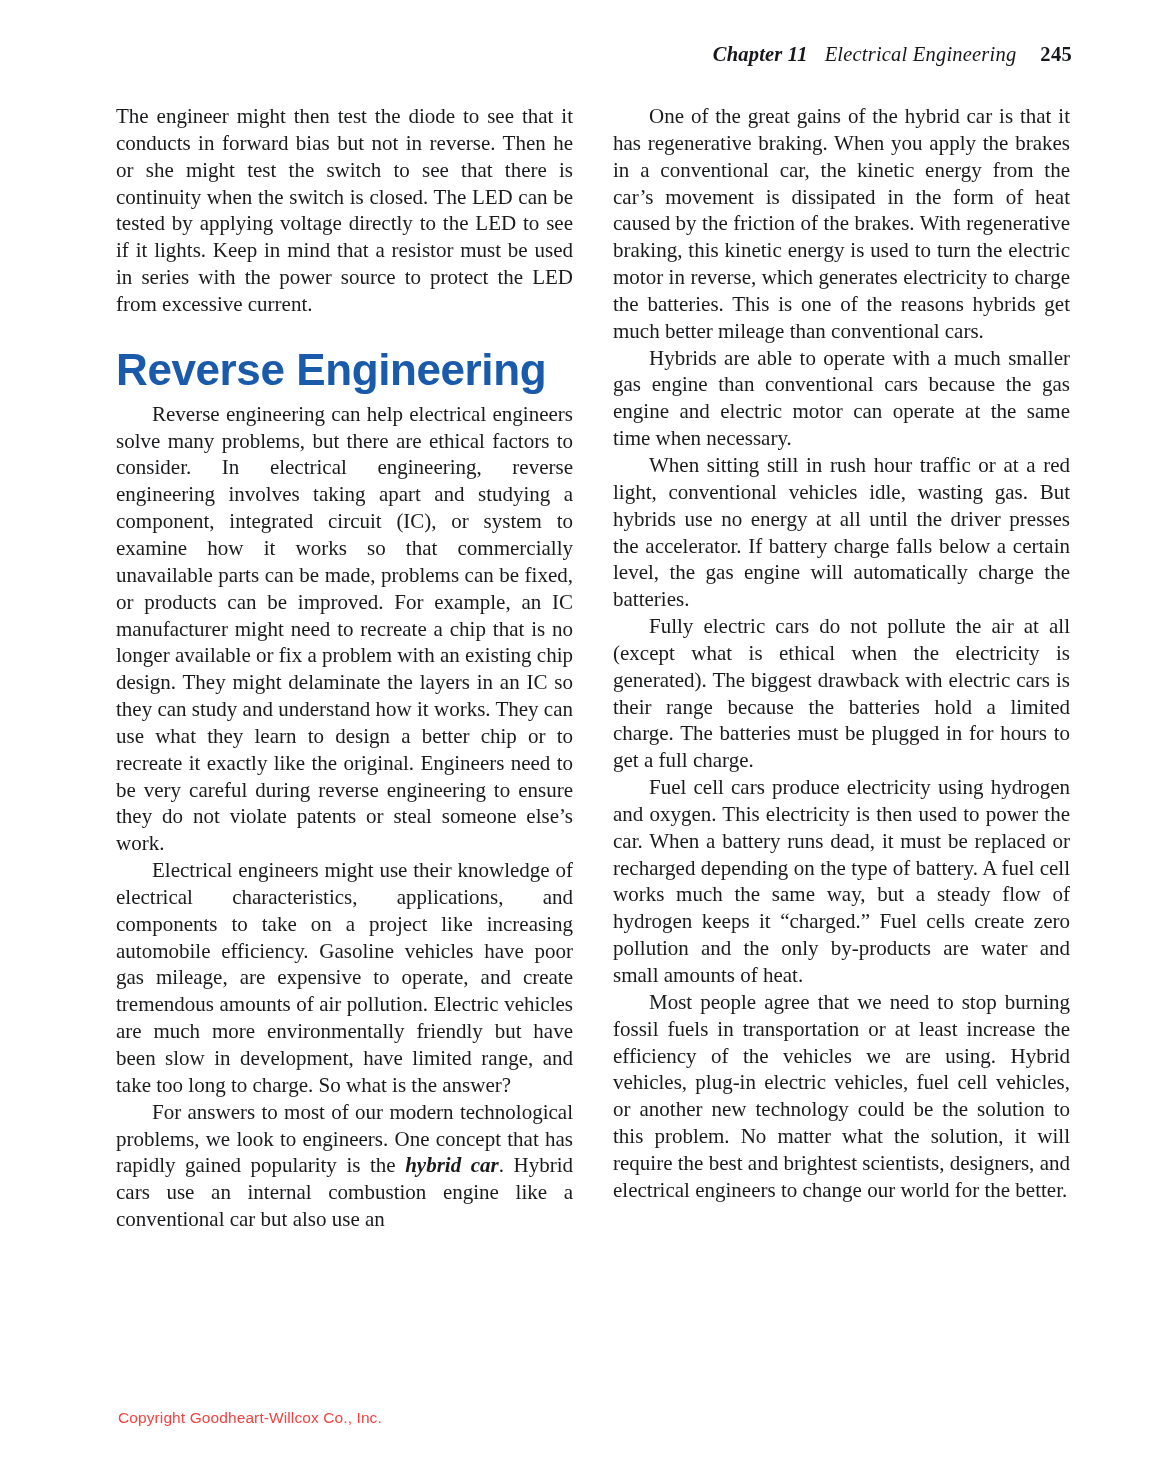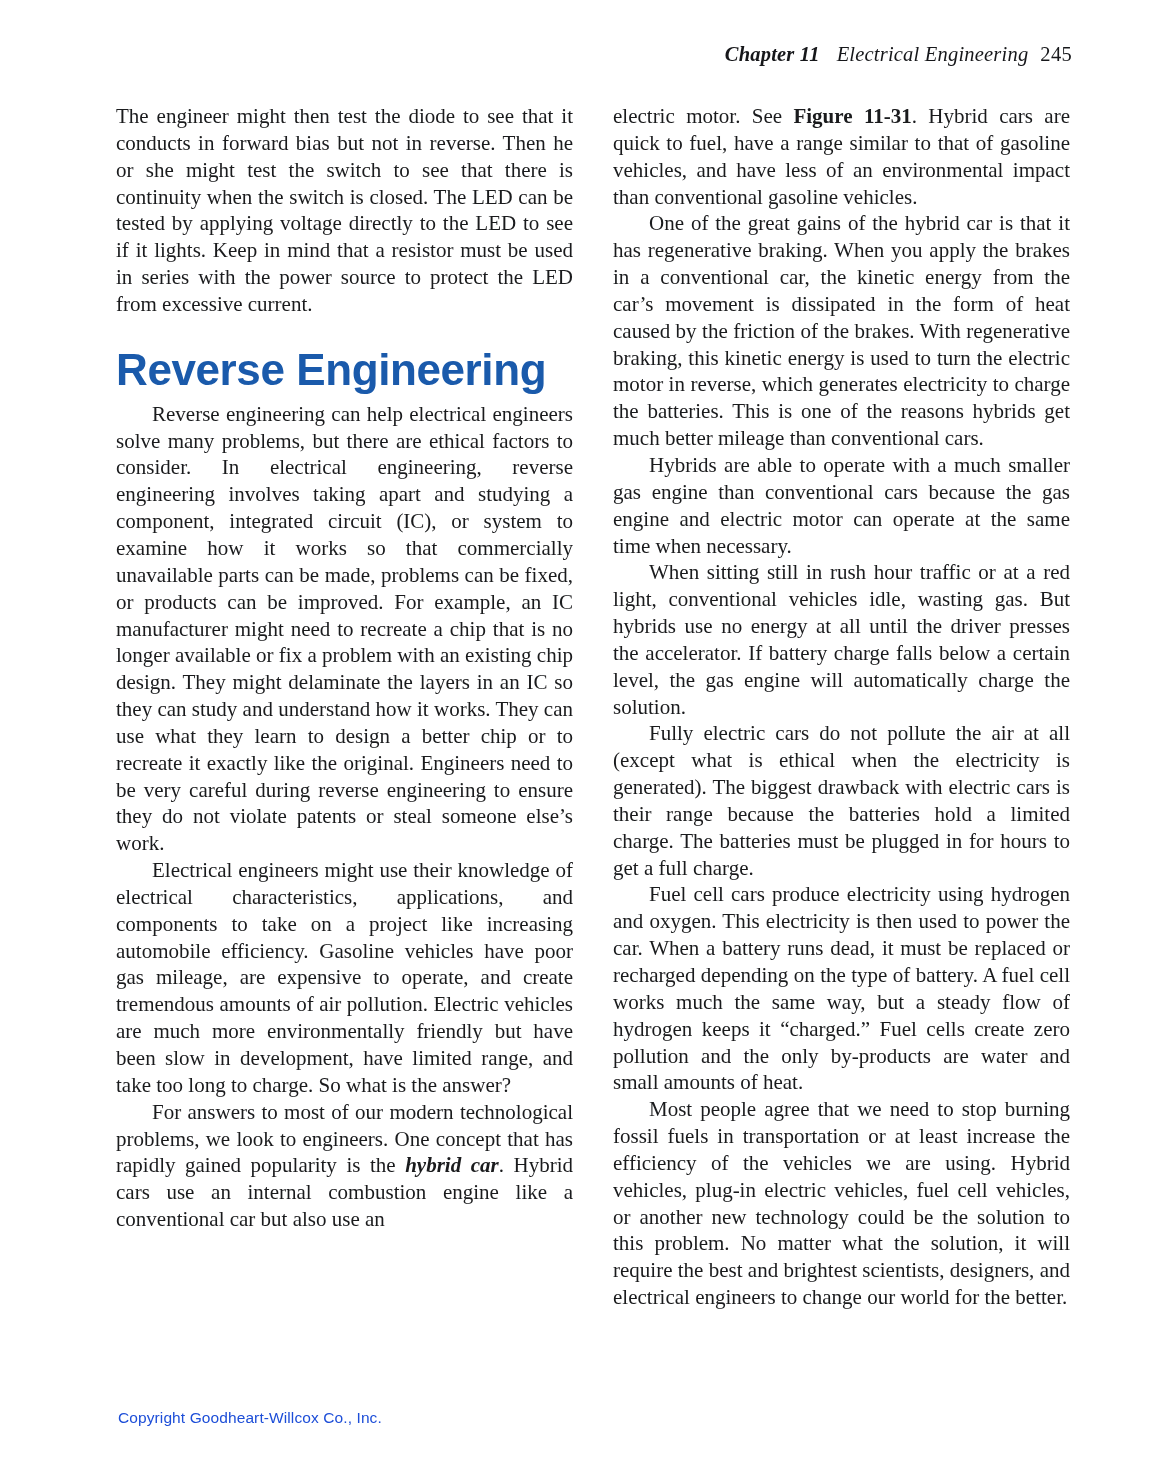--- a/index.html
+++ b/index.html
@@ -35,23 +35,23 @@
     font-style: italic;
     font-weight: bold;
     letter-spacing: 0.2px;
   }
   .rh-title {
     font-style: italic;
     letter-spacing: 0.2px;
     margin-left: 17px;
   }
   .rh-folio {
-    font-weight: normal;
+    font-weight: bold;
     font-style: normal;
-    margin-left: 12px;
+    margin-left: 24px;
     letter-spacing: 0.3px;
   }
 
   
   .columns {
     position: absolute;
     top: 103px;
     left: 116px;
     width: 925px;
     height: 1245px;
@@ -95,21 +95,21 @@
   .head-wrap-1 { padding-top: 29px; padding-bottom: 8px; }
   .head-wrap-2 { padding-top: 28px; padding-bottom: 9px; }
 
   
   .footer {
     position: absolute;
     left: 118px;
     bottom: 52px;
     font-family: "Liberation Sans", "DejaVu Sans", sans-serif;
     font-size: 15.5px;
-    color: #1d4ed8;
+    color: #ef4444;
     letter-spacing: 0.1px;
   }
 </style>
 </head>
 <body>
 
 <div class="page">
 
   <div class="running-head">
     <span class="rh-chapter">Chapter 11</span><span class="rh-title">Electrical Engineering</span><span class="rh-folio">245</span>
@@ -129,27 +129,26 @@
 
 
       <p class="body indent">Electrical engineers might use their knowledge of electrical characteristics, applications, and components to take on a project like increasing automobile efficiency. Gasoline vehicles have poor gas mileage, are expensive to operate, and create tremendous amounts of air pollution. Electric vehicles are much more environmentally friendly but have been slow in development, have limited range, and take too long to charge. So what is the answer?</p>
 
       <p class="body indent"><span>For answers to most of our modern technological problems, we look to engineers. One concept that has rapidly gained popularity is the </span><span class="bolditalic">hybrid car</span><span>. Hybrid cars use an internal combustion engine like a conventional car but also use an</span></p>
 
     </div>
 
     <div class="column">
 
-      <p class="body noindent"><span>electric motor. See </span><span class="bold">Figure 11-31</span><span>. Hybrid cars are quick to fuel, have a range similar to that of gasoline vehicles, and have less of an environmental impact than conventional gasoline vehicles.</span></p>
 
       <p class="body indent">One of the great gains of the hybrid car is that it has regenerative braking. When you apply the brakes in a conventional car, the kinetic energy from the car’s movement is dissipated in the form of heat caused by the friction of the brakes. With regenerative braking, this kinetic energy is used to turn the electric motor in reverse, which generates electricity to charge the batteries. This is one of the reasons hybrids get much better mileage than conventional cars.</p>
 
       <p class="body indent">Hybrids are able to operate with a much smaller gas engine than conventional cars because the gas engine and electric motor can operate at the same time when necessary.</p>
 
-      <p class="body indent">When sitting still in rush hour traffic or at a red light, conventional vehicles idle, wasting gas. But hybrids use no energy at all until the driver presses the accelerator. If battery charge falls below a certain level, the gas engine will automatically charge the solution.</p>
+      <p class="body indent">When sitting still in rush hour traffic or at a red light, conventional vehicles idle, wasting gas. But hybrids use no energy at all until the driver presses the accelerator. If battery charge falls below a certain level, the gas engine will automatically charge the batteries.</p>
 
       <p class="body indent">Fully electric cars do not pollute the air at all (except what is ethical when the electricity is generated). The biggest drawback with electric cars is their range because the batteries hold a limited charge. The batteries must be plugged in for hours to get a full charge.</p>
 
       <p class="body indent">Fuel cell cars produce electricity using hydrogen and oxygen. This electricity is then used to power the car. When a battery runs dead, it must be replaced or recharged depending on the type of battery. A fuel cell works much the same way, but a steady flow of hydrogen keeps it “charged.” Fuel cells create zero pollution and the only by-products are water and small amounts of heat.</p>
 
       <p class="body indent">Most people agree that we need to stop burning fossil fuels in transportation or at least increase the efficiency of the vehicles we are using. Hybrid vehicles, plug-in electric vehicles, fuel cell vehicles, or another new technology could be the solution to this problem. No matter what the solution, it will require the best and brightest scientists, designers, and electrical engineers to change our world for the better.</p>
 
     </div>
   </div>
 

